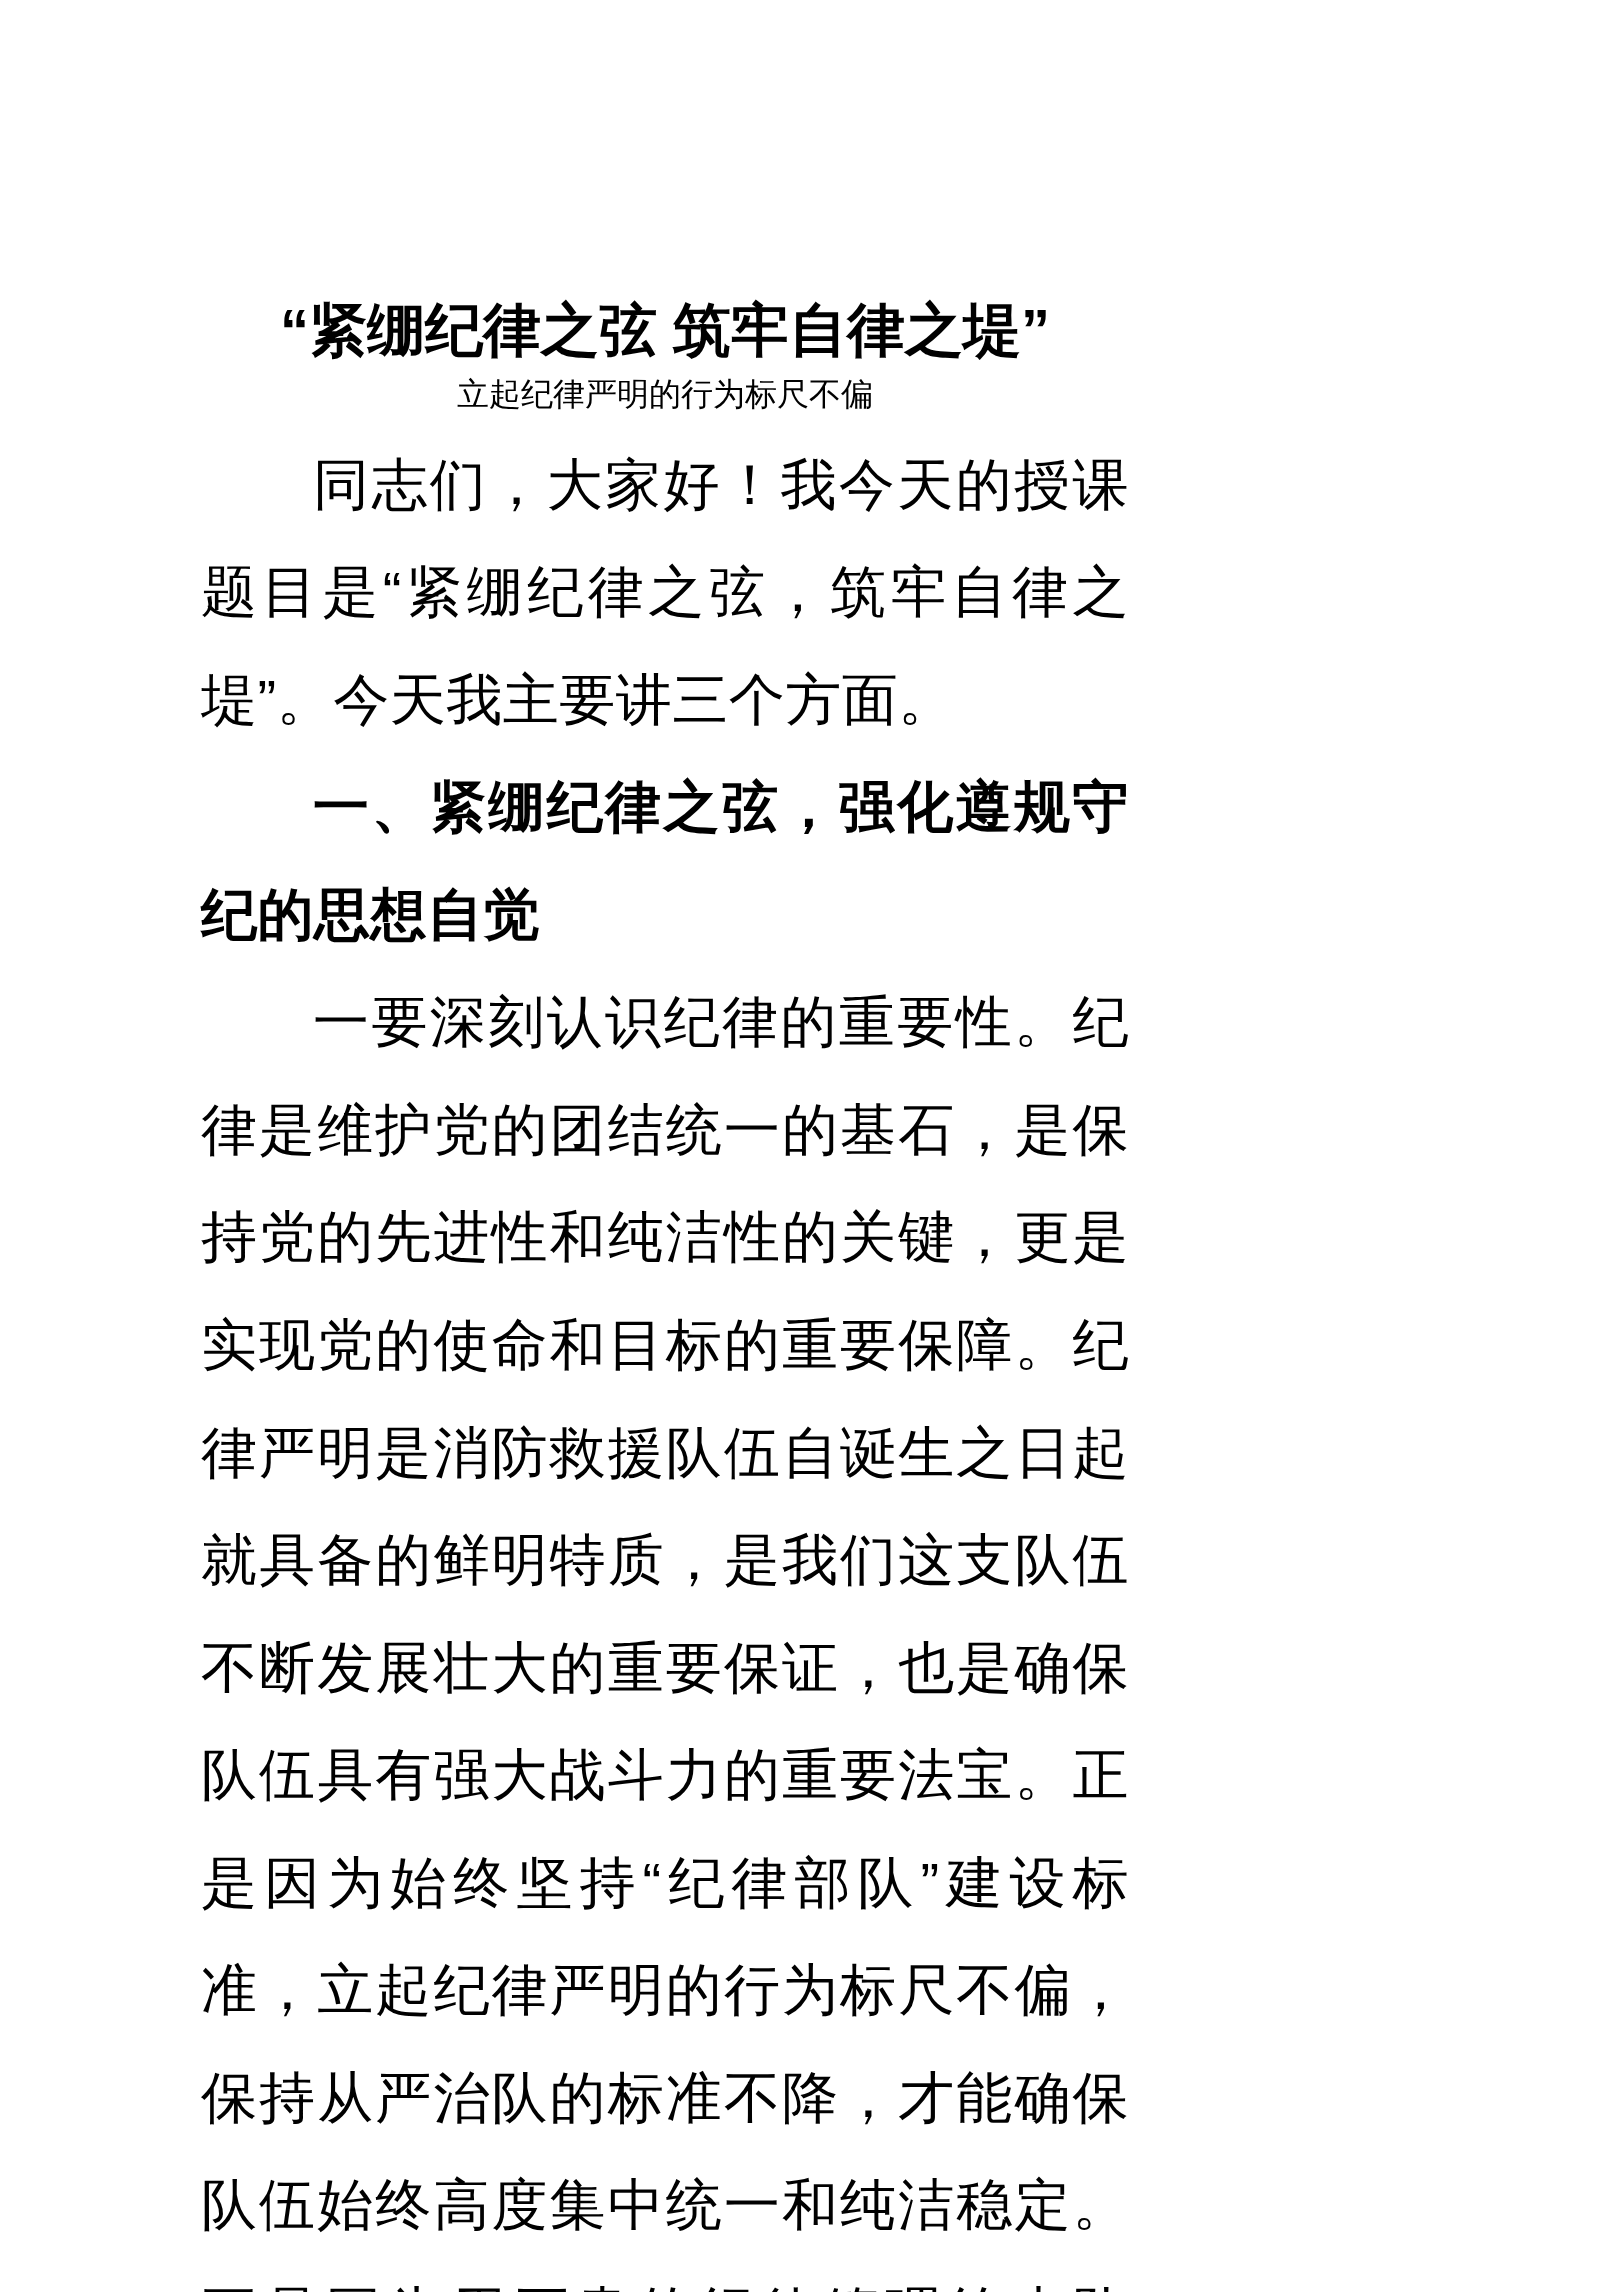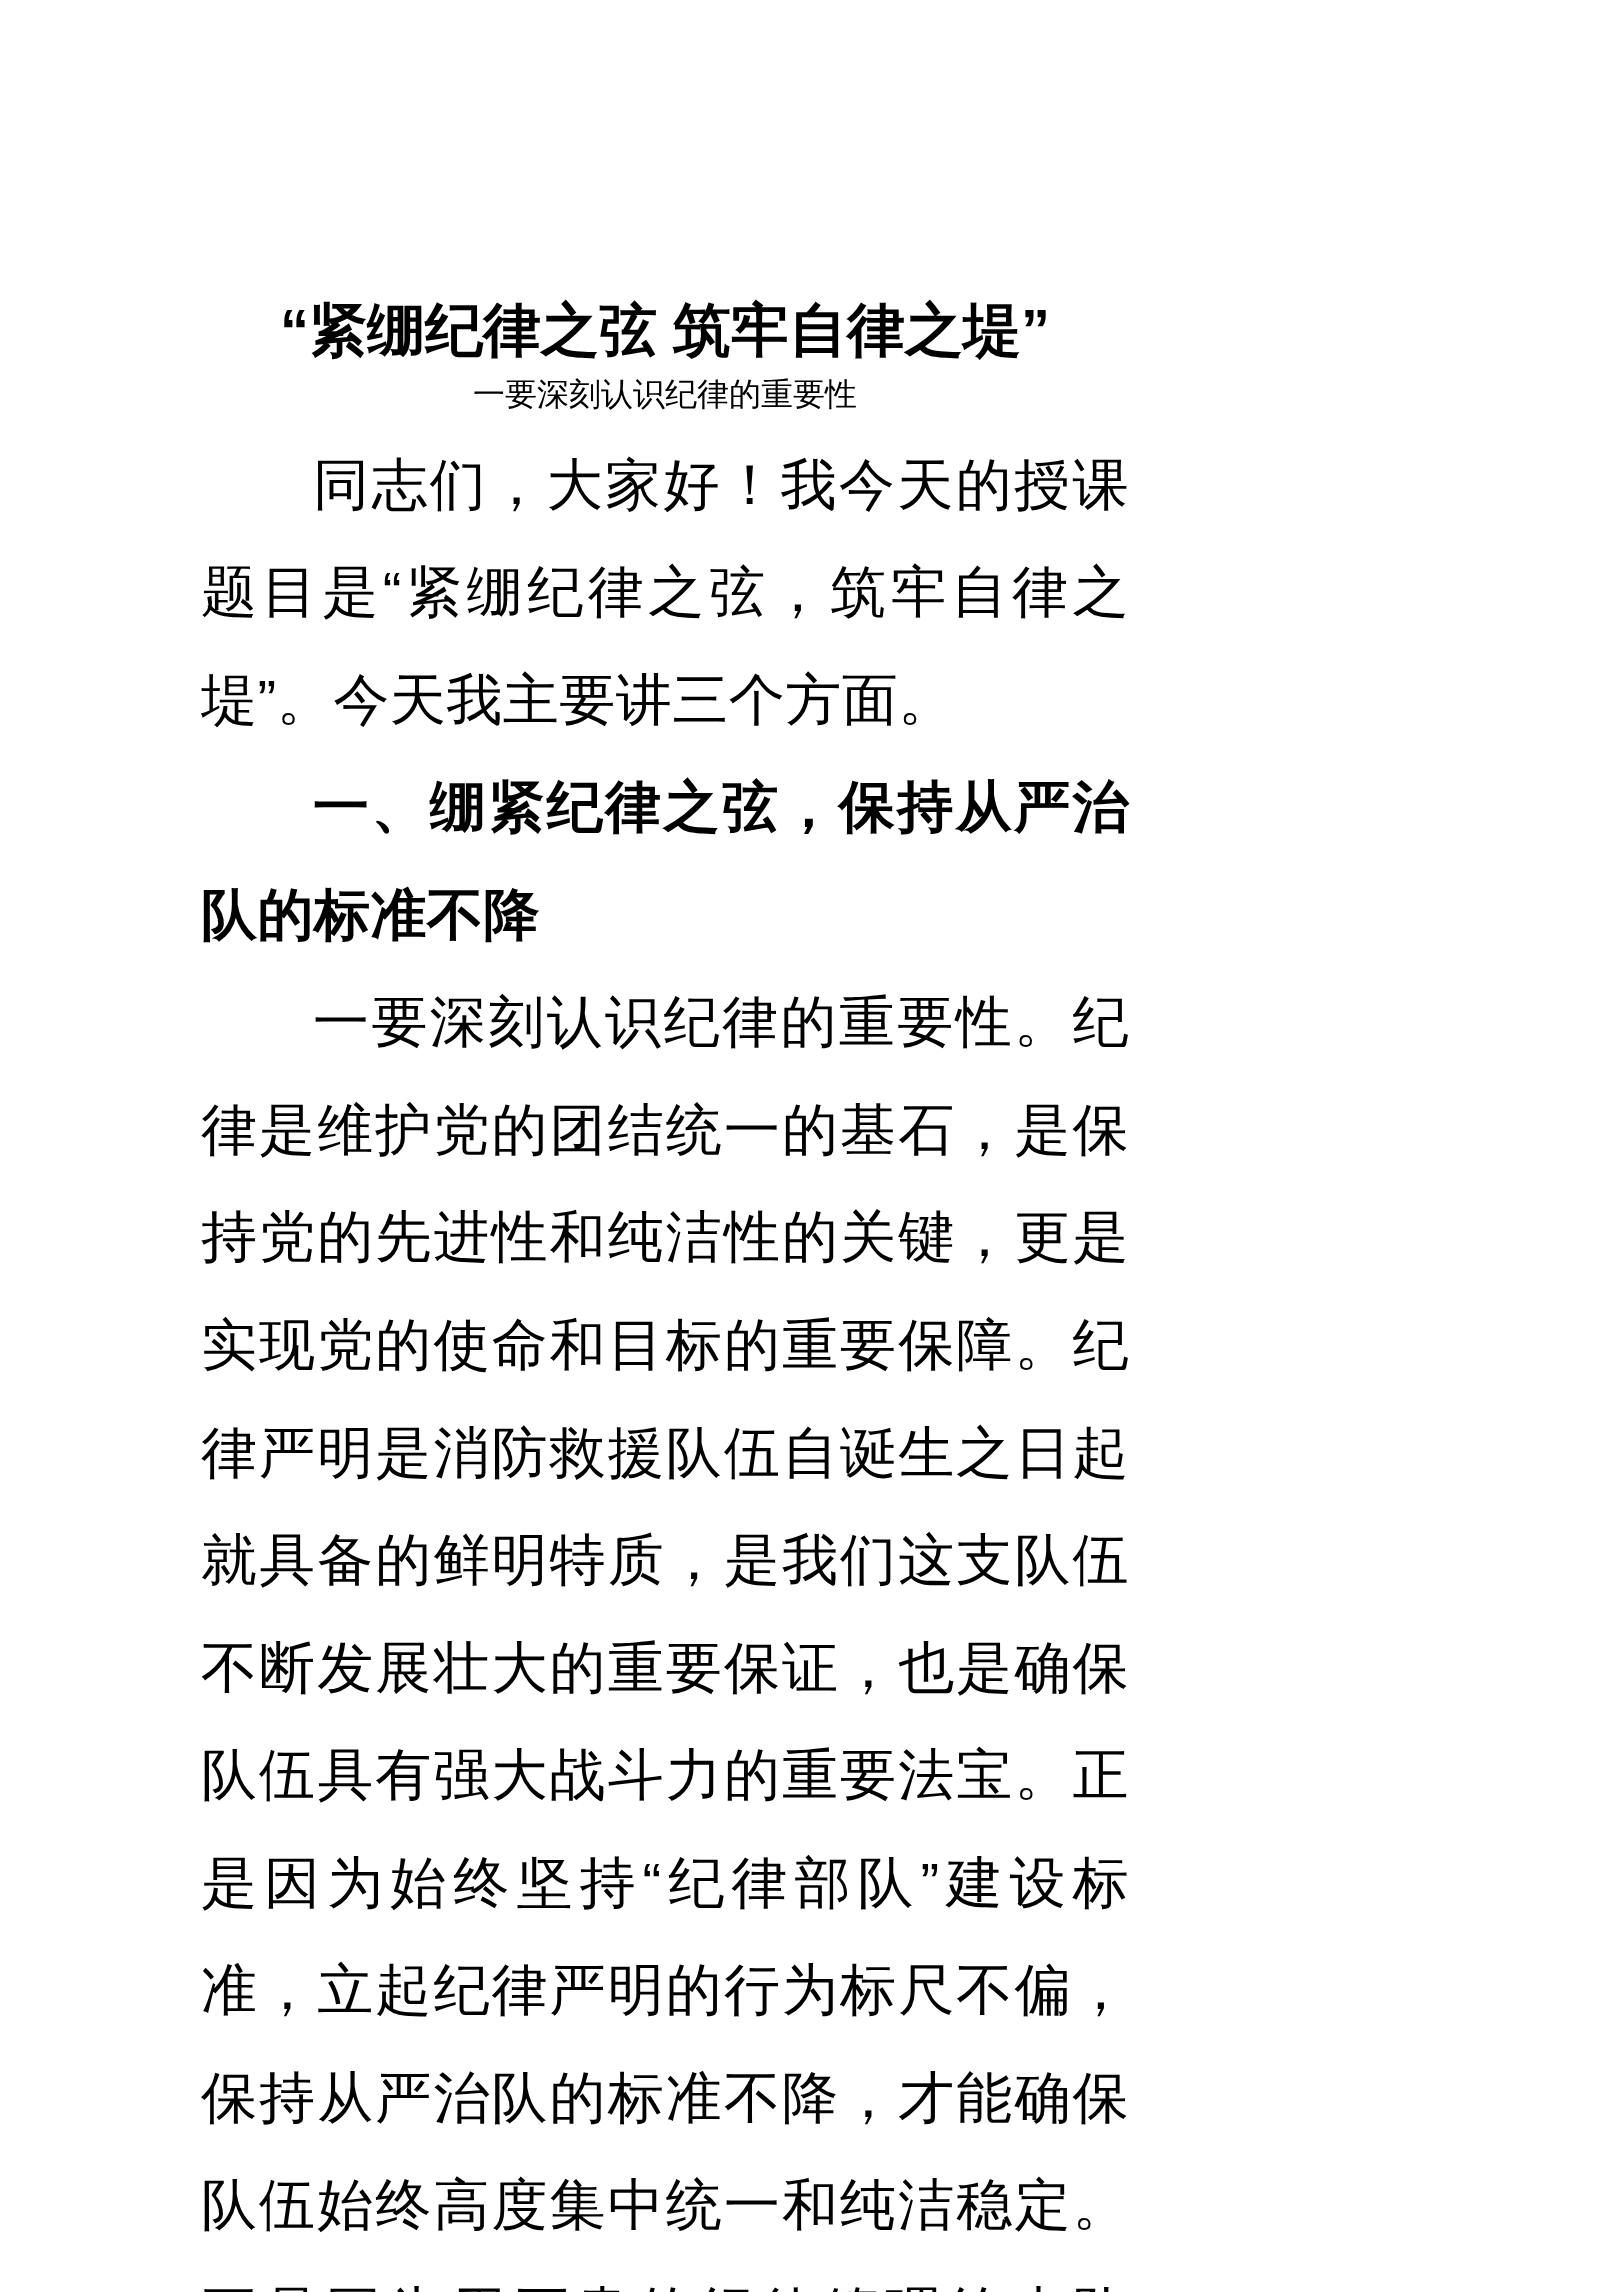--- a/index.html
+++ b/index.html
@@ -51,22 +51,22 @@
     font-weight: bold;
   }
 </style>
 </head>
 <body>
 
 <div class="page">
 
   <h1 class="doc-title">“紧绷纪律之弦 筑牢自律之堤”</h1>
 
-  <div class="doc-subtitle">一要深刻认识纪律的重要性</div>
+  <div class="doc-subtitle">立起纪律严明的行为标尺不偏</div>
 
   <p class="body-text">同志们，大家好！我今天的授课题目是“紧绷纪律之弦，筑牢自律之堤”。今天我主要讲三个方面。</p>
 
-  <p class="body-text heading">一、绷紧纪律之弦，保持从严治队的标准不降</p>
+  <p class="body-text heading">一、紧绷纪律之弦，强化遵规守纪的思想自觉</p>
 
   <p class="body-text">一要深刻认识纪律的重要性。纪律是维护党的团结统一的基石，是保持党的先进性和纯洁性的关键，更是实现党的使命和目标的重要保障。纪律严明是消防救援队伍自诞生之日起就具备的鲜明特质，是我们这支队伍不断发展壮大的重要保证，也是确保队伍具有强大战斗力的重要法宝。正是因为始终坚持“纪律部队”建设标准，立起纪律严明的行为标尺不偏，保持从严治队的标准不降，才能确保队伍始终高度集中统一和纯洁稳定。正是因为用严肃的纪律管理约束队伍，出台《消防救援衔条例》《内务条令》《队列条令》《基层建设纲要》等一系列法规制度，立起队伍管理的“四梁八柱”，才确保了队伍思想不散、作风不松、干劲不减、秩序不乱；正是因为坚持严格教育、严格训练、严格管理、严格要求，才保证了队伍严密的组织性，确保了队伍在灾害事故面前敢冲锋、打头阵。</p>
 
 </div>
 
 
 </body></html>

